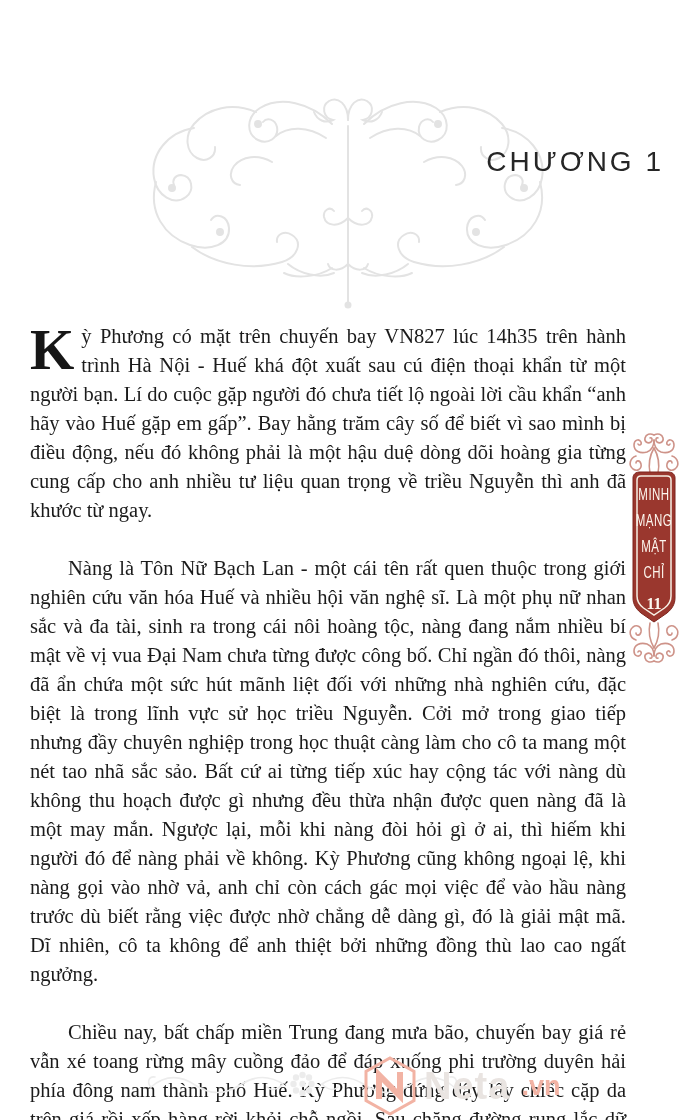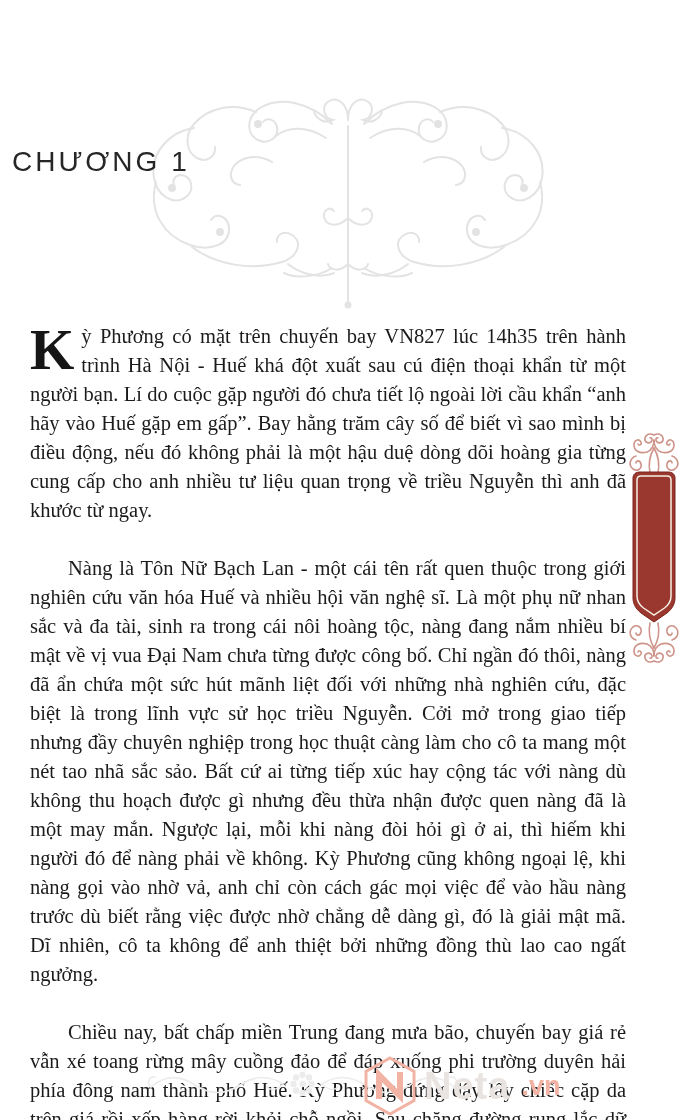--- a/index.html
+++ b/index.html
@@ -6,21 +6,21 @@
   #page{
     position:relative;width:700px;height:1120px;background:#fff;overflow:hidden;
     font-family:"Liberation Serif", serif;color:var(--body-text,#1b1b1b);
   }
   
   .ornament{position:absolute;left:108px;top:66px;width:480px;height:244px;}
   .ornament path,.ornament circle{stroke:var(--ornament,#e3e3e3);}
   .orn-stroke{fill:none;stroke-width:2;stroke-linecap:round;}
   .orn-dot{fill:var(--ornament,#e3e3e3);stroke:none;}
   .chapter-title{
-    position:absolute;left:12px;top:146px;width:660px;text-align:left;
+    position:absolute;left:4px;top:146px;width:660px;text-align:right;
     font-family:"Liberation Sans", sans-serif;font-size:28px;font-weight:400;
     letter-spacing:3px;color:var(--title-text,#262626);
   }
   
   .body-text{
     position:absolute;left:30px;top:322px;width:596px;
     font-size:20.5px;line-height:29px;text-align:justify;
   }
   .body-text p{margin:0;}
   .para.indent{text-indent:38px;margin-top:29px;}
@@ -105,20 +105,27 @@
         <path d="M30,8 C30,14 32,18 37,20 C44,22 50,19 50,13 C50,8 45,6 43,10 C42,13 45,14 46,12"></path>
         <path d="M12,24 C6,26 4,33 9,37 C13,40 18,37 17,32 C16,28 12,28 12,31"></path>
         <path d="M48,24 C54,26 56,33 51,37 C47,40 42,37 43,32 C44,28 48,28 48,31"></path>
         <path d="M30,16 C26,23 24,31 26,41"></path>
         <path d="M30,16 C34,23 36,31 34,41"></path>
       </g>
       <use href="#tabFlTop" transform="translate(0,232) scale(1,-1)"></use>
       <path class="tab-body" d="M9,46 C9,42 12,40 16,40 L44,40 C48,40 51,42 51,46 L51,166 C51,172 48,177 43,181 L30,190 L17,181 C12,177 9,172 9,166 Z"></path>
       <path class="tab-inner" d="M13,48 C13,45.5 14.5,44 17,44 L43,44 C45.5,44 47,45.5 47,48 L47,164 C47,169 44.5,173 40.5,176 L30,183 L19.5,176 C15.5,173 13,169 13,164 Z"></path>
     </svg>
+    <div class="tab-text">
+      <div class="tab-word">MINH</div>
+      <div class="tab-word">MẠNG</div>
+      <div class="tab-word">MẬT</div>
+      <div class="tab-word">CHỈ</div>
+      <div class="tab-num">11</div>
+    </div>
   </div>
 
   <svg class="bottom-band" viewBox="0 0 315 32" aria-hidden="true">
     <path class="band-stroke" d="M6,19 C20,7 35,7 50,17 C65,27 80,27 95,17 C110,7 124,7 138,16"></path>
     <path class="band-stroke" d="M177,16 C191,7 205,7 220,17 C235,27 250,27 265,17 C280,7 295,7 309,19"></path>
     <path class="band-stroke" d="M6,19 C2,15 3,8 10,9"></path>
     <path class="band-stroke" d="M309,19 C313,15 312,8 305,9"></path>
     <path class="band-stroke" d="M138,16 C132,22 126,23 122,19"></path>
     <path class="band-stroke" d="M177,16 C183,22 189,23 193,19"></path>
     <g class="band-fill">

